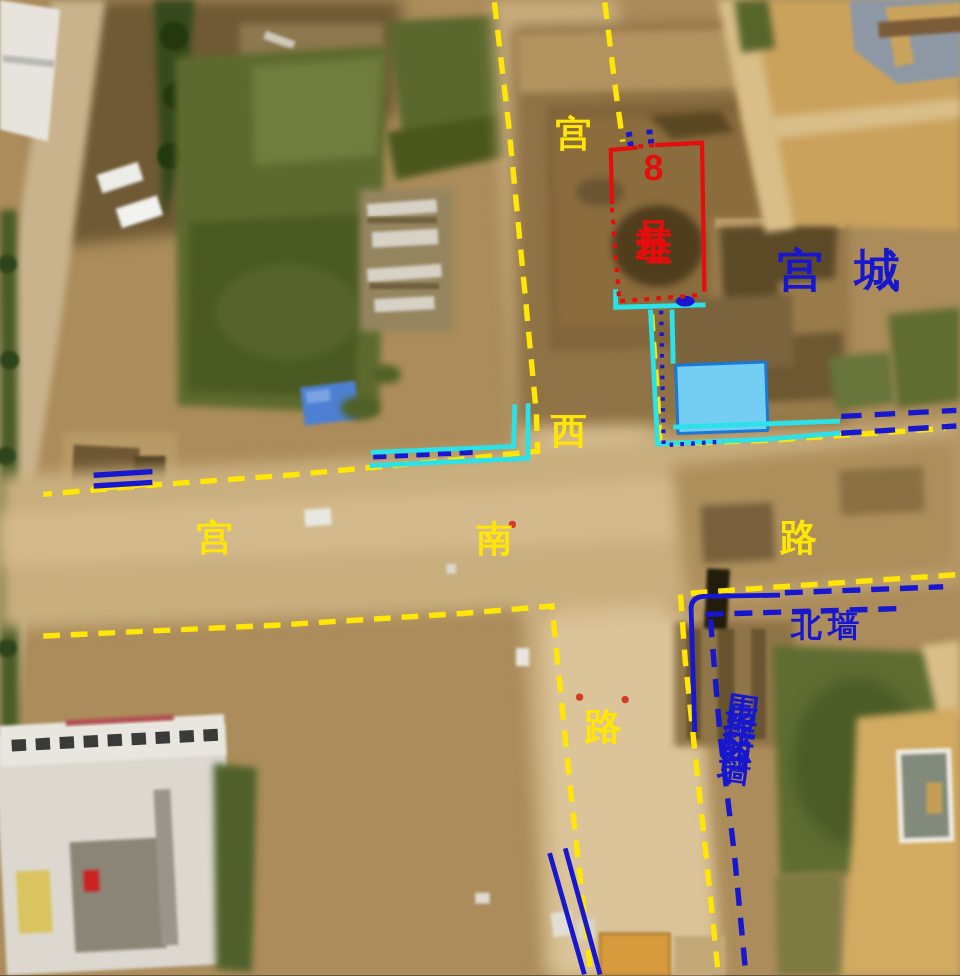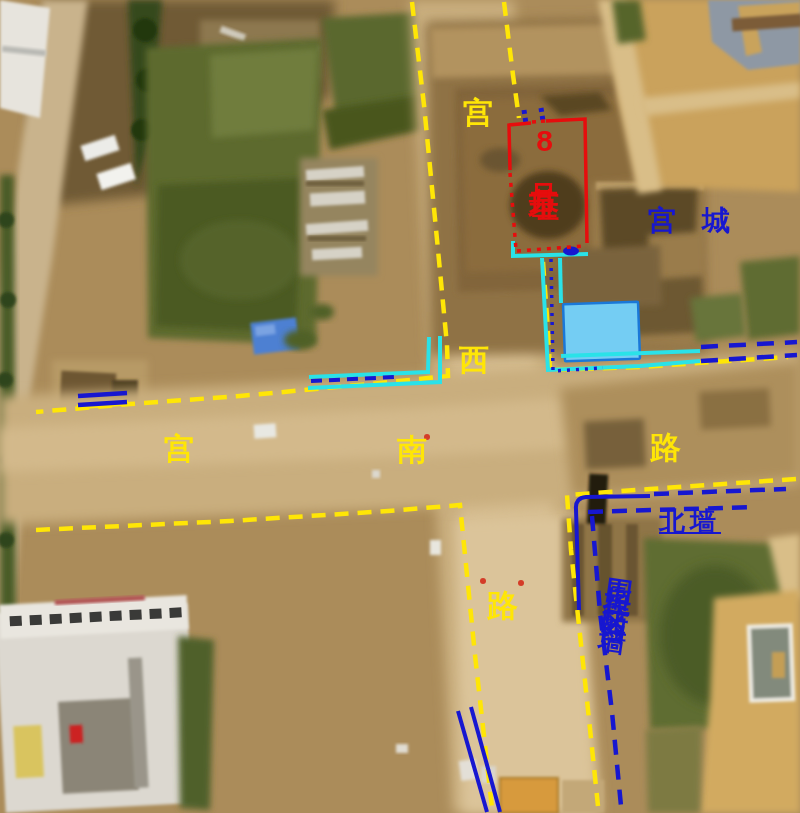--- a/index.html
+++ b/index.html
@@ -231,21 +231,21 @@
   </svg>
 
   <div class="lbl yellow" style="left:463px; top:98px;">宫</div>
   <div class="lbl yellow" style="left:459px; top:345px;">西</div>
   <div class="lbl yellow" style="left:487px; top:590px; font-size:31px;">路</div>
 
   <div class="lbl yellow" style="left:164px; top:434px;">宫</div>
   <div class="lbl yellow" style="left:397px; top:435px;">南</div>
   <div class="lbl yellow" style="left:650px; top:432px; font-size:31px;">路</div>
 
-  <div class="lbl blue" style="left:648px; top:207px; font-size:28px; letter-spacing:26px;">宫城</div>
-
-  <div class="lbl blue" style="left:659px; top:508px; font-size:26px; letter-spacing:5px;text-decoration:underline;">北墙</div>
+  <div class="lbl blue" style="left:648px; top:207px; font-size:38px; letter-spacing:26px;">宫城</div>
+
+  <div class="lbl blue" style="left:659px; top:508px; font-size:26px; letter-spacing:5px;">北墙</div>
 
   <div class="lbl blue v" style="left:610px; top:556px; font-size:27px; letter-spacing:8px; transform:rotate(8deg); transform-origin:top left;">围垣作坊区西墙</div>
 
   <div class="lbl red v" style="left:529px; top:124px; font-size:30px; letter-spacing:3px;">8号基址</div>
 
 </div>
 
 </body></html>

